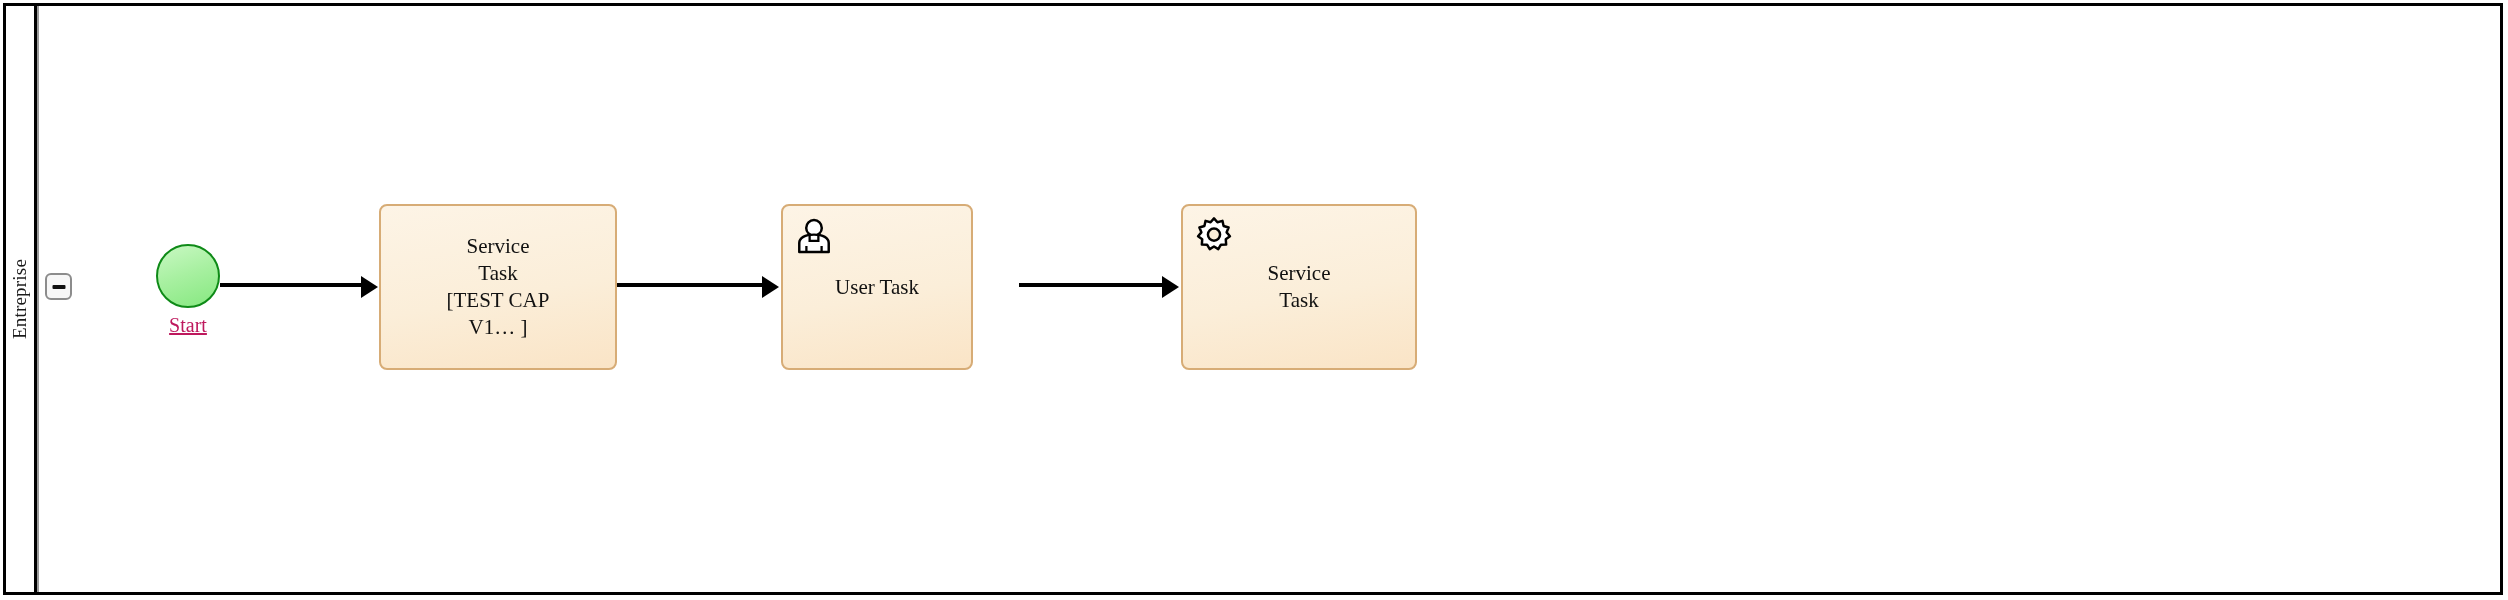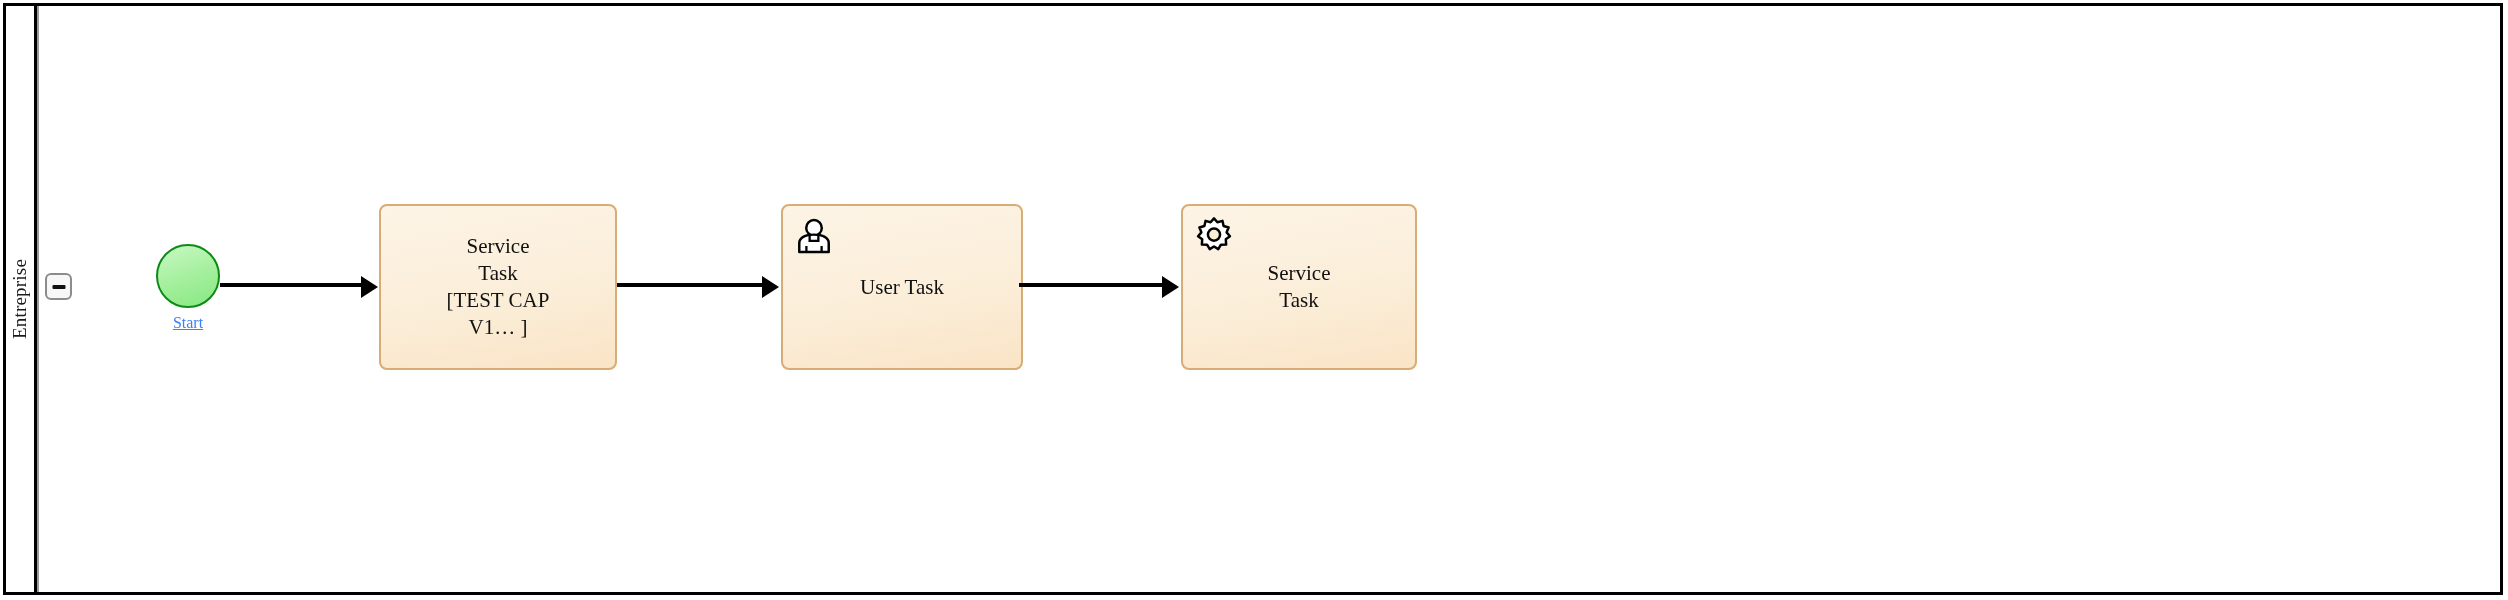--- a/index.html
+++ b/index.html
@@ -100,22 +100,22 @@
     border-radius: 50%;
     border: 2px solid #0e8a17;
     background: linear-gradient(160deg, #c9f8c3 0%, #a7f0a0 48%, #86e880 100%);
   }
   #start-label {
     position: absolute;
     left: 50%;
     top: 70px;
     transform: translateX(-50%);
     white-space: nowrap;
-    font-size: 16px;
-    color: #3b82f6;
+    font-size: 20px;
+    color: #be185d;
     text-decoration: underline;
   }
 
   
   .task {
     position: absolute;
     box-sizing: border-box;
     border: 2px solid #d7ac76;
     border-radius: 8px;
     background: linear-gradient(170deg, #fdf4e6 0%, #fbeed9 55%, #fae4c6 100%);
@@ -137,21 +137,21 @@
   .task-icon {
     position: absolute;
     left: 12px;
     top: 10px;
     width: 38px;
     height: 38px;
   }
 
   
   #task-service-1 { left: 373px; top: 198px; width: 238px; height: 166px; }
-  #task-user-1    { left: 775px; top: 198px; width: 242px; height: 166px; }
+  #task-user-1    { left: 775px; top: 198px; width: 192px; height: 166px; }
   #task-service-2 { left: 1175px; top: 198px; width: 236px; height: 166px; }
 
   
   .flow {
     position: absolute;
     height: 4px;
     background: #000000;
   }
   .flow-head {
     position: absolute;

